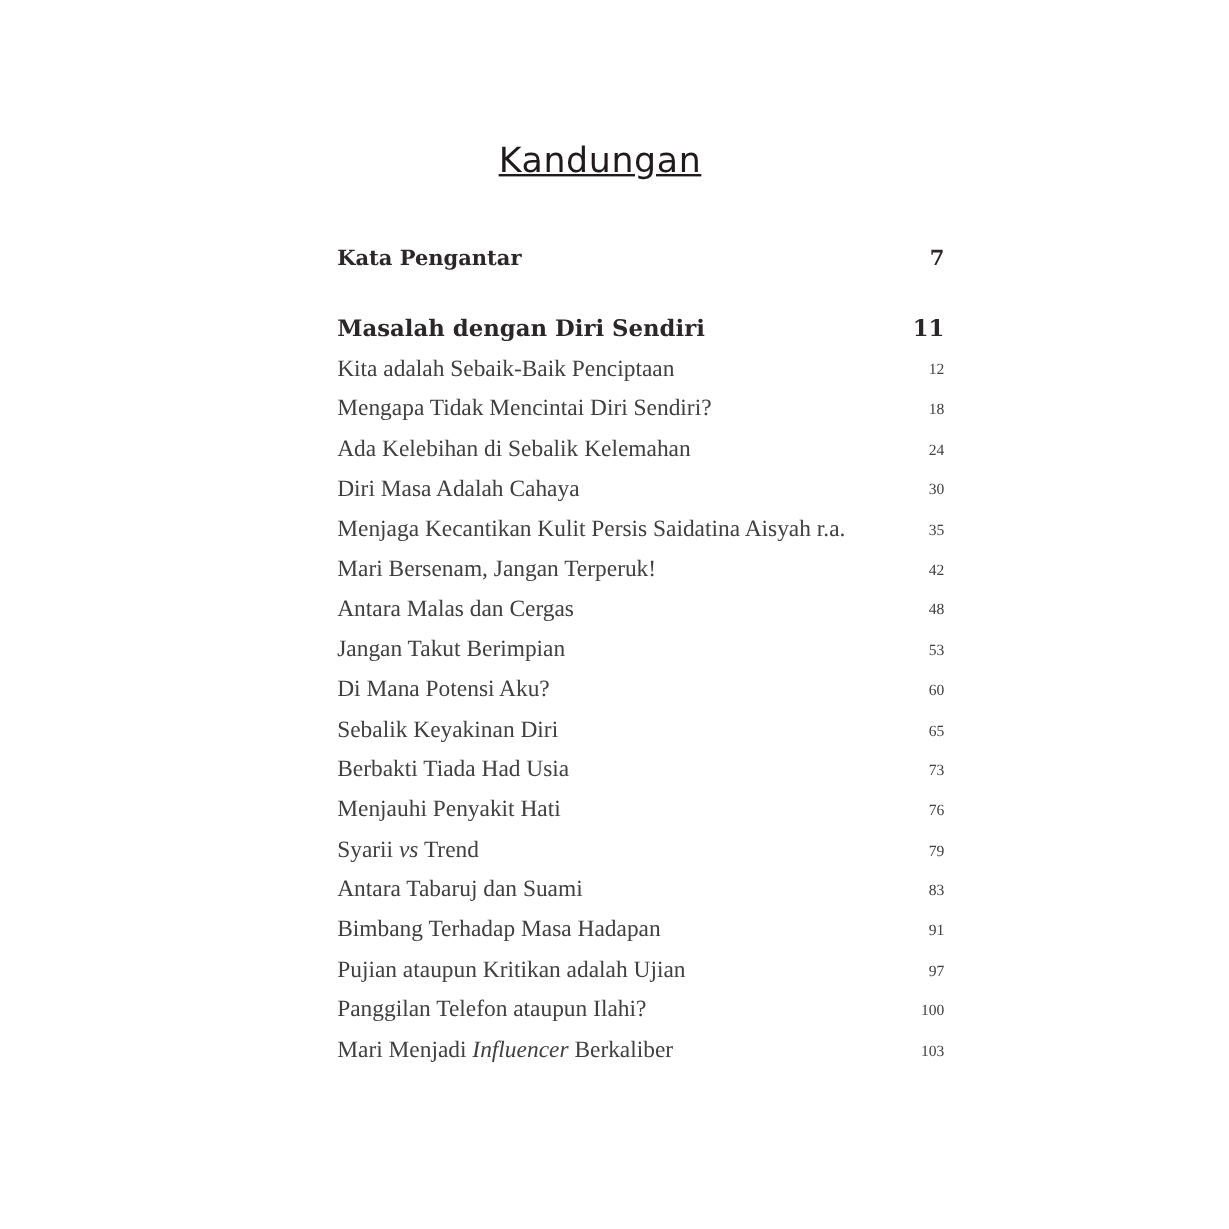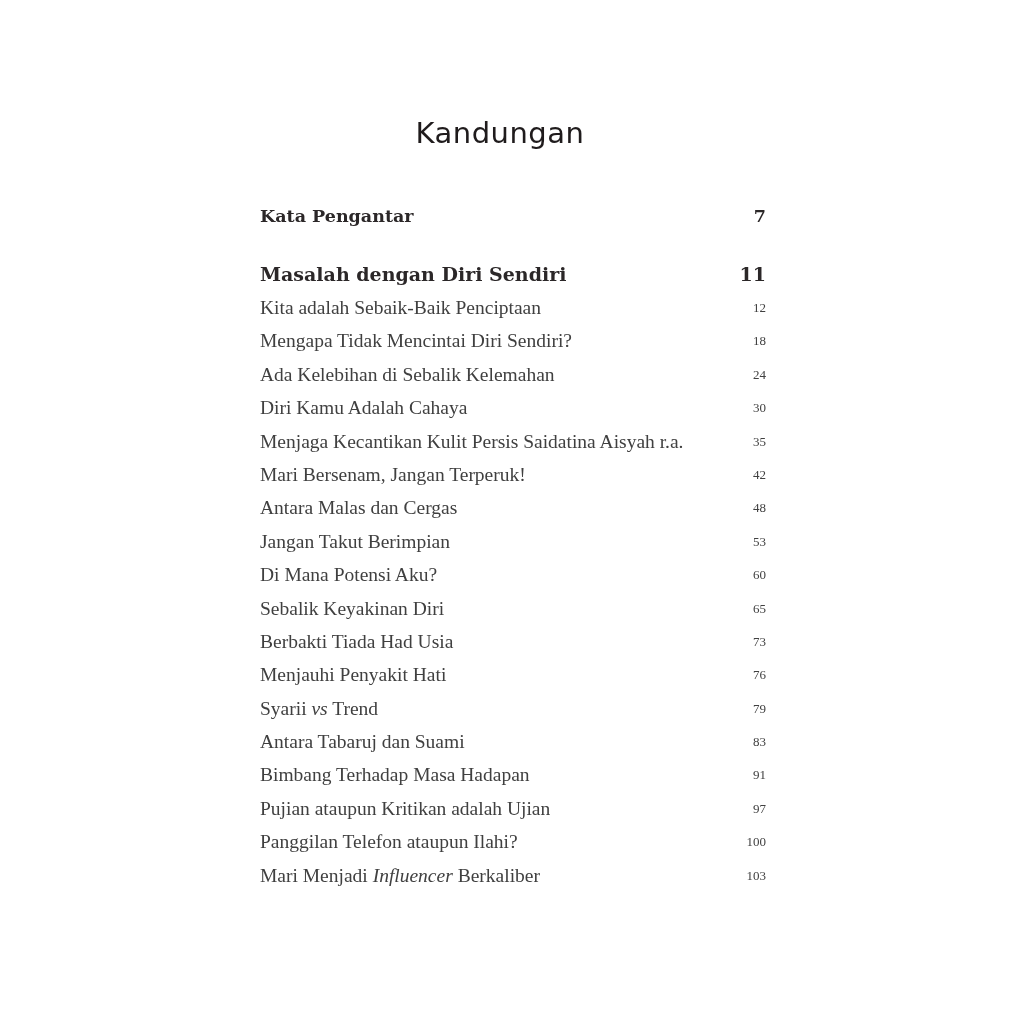--- a/index.html
+++ b/index.html
@@ -25,32 +25,34 @@
       top: 116px;
       left: 0;
       width: 1000px;
       text-align: center;
       font-family: "DejaVu Sans", sans-serif;
       font-size: 29px;
       font-weight: normal;
       letter-spacing: 0.5px;
       color: #1f1b1c;
       margin: 0;
+      text-decoration: underline;
     }
     .toc {
       position: absolute;
       left: 260px;
       width: 506px;
       top: 200px;
     }
     .row {
       display: flex;
       justify-content: space-between;
       align-items: flex-start;
       width: 100%;
+      margin-left: 21px;
     }
     .row .label, .row .page-num {
       white-space: nowrap;
     }
     .row.section {
       font-family: "DejaVu Serif", serif;
       font-weight: bold;
       color: #2b2728;
     }
     .row.section-1 {
@@ -101,21 +103,21 @@
     </div>
     <div class="row chapter">
       <span class="label">Mengapa Tidak Mencintai Diri Sendiri?</span>
       <span class="page-num">18</span>
     </div>
     <div class="row chapter">
       <span class="label">Ada Kelebihan di Sebalik Kelemahan</span>
       <span class="page-num">24</span>
     </div>
     <div class="row chapter">
-      <span class="label">Diri Kamu Adalah Cahaya</span>
+      <span class="label">Diri Masa Adalah Cahaya</span>
       <span class="page-num">30</span>
     </div>
     <div class="row chapter">
       <span class="label">Menjaga Kecantikan Kulit Persis Saidatina Aisyah r.a.</span>
       <span class="page-num">35</span>
     </div>
     <div class="row chapter">
       <span class="label">Mari Bersenam, Jangan Terperuk!</span>
       <span class="page-num">42</span>
     </div>

